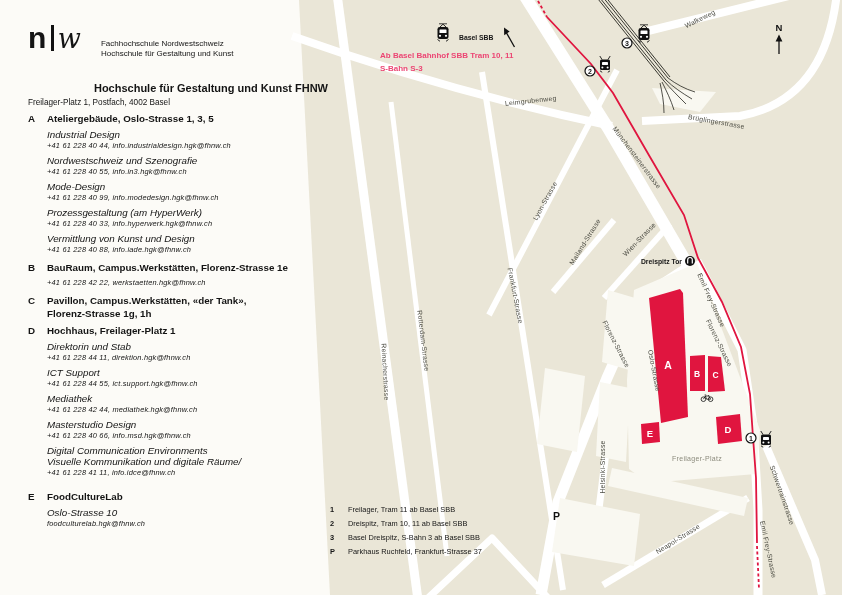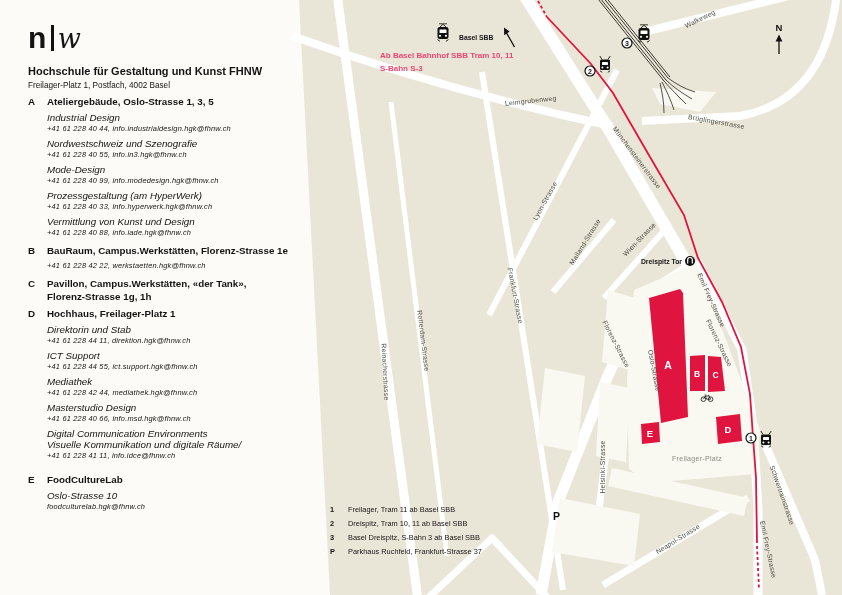--- a/index.html
+++ b/index.html
@@ -12,21 +12,21 @@
   }
   #map-svg{position:absolute;left:0;top:0;}
   
   #panel{position:absolute;left:28px;top:20px;width:300px;z-index:2;}
   .logo-row{display:flex;align-items:flex-end;height:38px;}
   .logo{white-space:nowrap;line-height:30px;}
   .logo .n{font-weight:bold;font-size:30px;font-family:"Liberation Sans",sans-serif;}
   .logo .bar{display:inline-block;width:2.5px;height:26px;background:#111;margin:0 4px 0 5px;vertical-align:-3px;}
   .logo .w{font-style:italic;font-size:27px;font-family:"DejaVu Serif",serif;}
   .org{margin:5px 0 0 20px;font-size:8px;line-height:9.5px;}
-  h1{font-size:11px;line-height:13px;margin:7px 0 0;font-weight:bold;}
+  h1{font-size:11px;line-height:13px;margin:24px 0 0;font-weight:bold;text-align:right;}
   .addr{font-size:8.2px;line-height:10px;margin-top:3px;}
   .section{margin-top:12px;}
   .sec-head{position:relative;padding-left:19px;font-weight:bold;font-size:9.8px;line-height:12px;margin-bottom:4px;}
   .sec-head .letter{position:absolute;left:0;top:0;}
   .sec-head .l2{display:block;}
   .entry{padding-left:19px;margin-bottom:4.5px;font-style:italic;}
   .ename{font-size:9.8px;line-height:11px;}
   .econtact{font-size:7.4px;line-height:9.5px;margin-top:1px;letter-spacing:.2px;}
   #sec-a{margin-top:5px;}
   #sec-b{margin-top:7px;}
@@ -226,20 +226,24 @@
     <text class="legendkey" x="330" y="540">3</text>
     <text class="legendtxt" x="348" y="540">Basel Dreispitz, S-Bahn 3 ab Basel SBB</text>
     <text class="legendkey" x="330" y="554">P</text>
     <text class="legendtxt" x="348" y="554">Parkhaus Ruchfeld, Frankfurt-Strasse 37</text>
   </g>
 </svg>
 
 <div id="panel">
   <div class="logo-row">
     <div class="logo"><span class="n">n</span><span class="bar"></span><span class="w">w</span></div>
+    <div class="org">
+      <div>Fachhochschule Nordwestschweiz</div>
+      <div>Hochschule für Gestaltung und Kunst</div>
+    </div>
   </div>
 
   <h1>Hochschule für Gestaltung und Kunst FHNW</h1>
   <div class="addr">Freilager-Platz 1, Postfach, 4002  Basel</div>
 
   <div class="section" id="sec-a">
     <div class="sec-head"><span class="letter">A</span><span>Ateliergebäude, Oslo-Strasse 1, 3, 5</span></div>
     <div class="entry">
       <div class="ename">Industrial Design</div>
       <div class="econtact">+41 61 228 40 44, info.industrialdesign.hgk@fhnw.ch</div>

